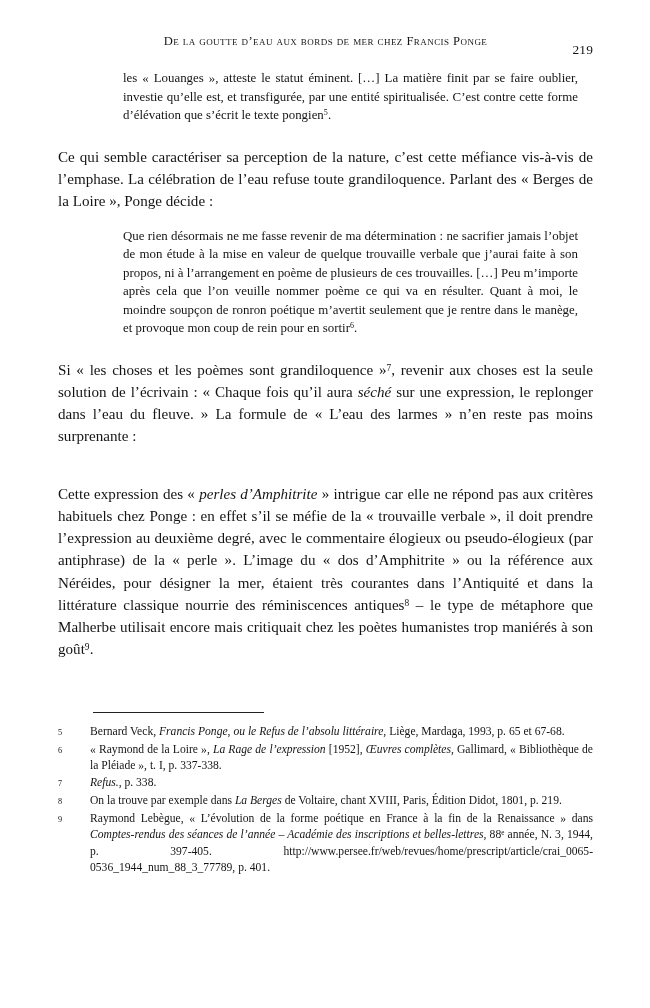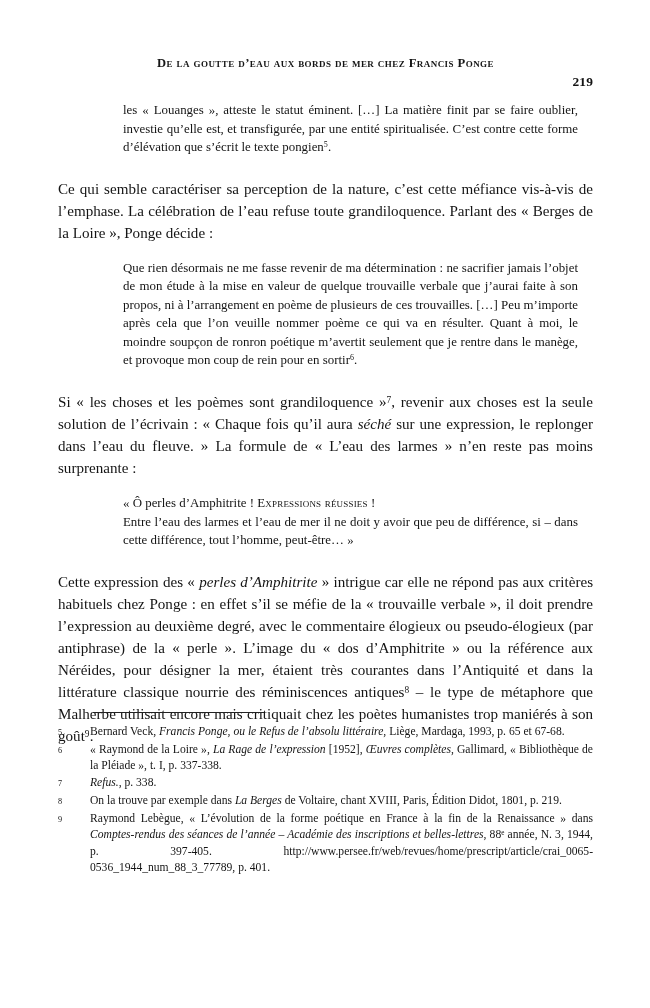--- a/index.html
+++ b/index.html
@@ -26,26 +26,25 @@
     position: absolute;
     left: 58px;
     top: 0;
     width: 535px;
   }
 
   
   .running-head {
     position: relative;
     height: 34px;
-    padding-top: 56px;
+    padding-top: 24px;
     display: flex;
-    align-items: flex-start;
+    align-items: center;
     justify-content: center;
     box-sizing: content-box;
-    font-weight: bold;
   }
   .rh-title {
     font-variant: small-caps;
     font-size: 12.6px;
     letter-spacing: 0.035em;
     white-space: nowrap;
     color: #151515;
   }
   .rh-folio {
     position: absolute;
@@ -152,24 +151,20 @@
     <div class="gap-md"></div>
 
     <p class="quote"><span>Que rien désormais ne me fasse revenir de ma détermination : ne sacrifier jamais l’objet de mon étude à la mise en valeur de quelque trouvaille verbale que j’aurai faite à son propos, ni à l’arrangement en poème de plusieurs de ces trouvailles. […] Peu m’importe après cela que l’on veuille nommer poème ce qui va en résulter. Quant à moi, le moindre soupçon de ronron poétique m’avertit seulement que je rentre dans le manège, et provoque mon coup de rein pour en sortir</span><sup class="fn">6</sup>.</p>
 
     <div class="gap-lg"></div>
 
     <p class="body-para"><span>Si « les choses et les poèmes sont grandiloquence »</span><sup class="fn">7</sup><span>, revenir aux choses est la seule solution de l’écrivain : « Chaque fois qu’il aura </span><span class="it">séché</span><span> sur une expression, le replonger dans l’eau du fleuve. » La formule de « L’eau des larmes » n’en reste pas moins surprenante :</span></p>
 
     <div class="gap-md"></div>
 
-    <div class="quote">
-      <div><span>« Ô perles d’Amphitrite ! </span><span class="sc">Expressions réussies</span><span> !</span></div>
-      <div>Entre l’eau des larmes et l’eau de mer il ne doit y avoir que peu de différence, si – dans cette différence, tout l’homme, peut-être… »</div>
-    </div>
 
     <div class="gap-lg"></div>
 
     <p class="body-para"><span>Cette expression des « </span><span class="it">perles d’Amphitrite</span><span> » intrigue car elle ne répond pas aux critères habituels chez Ponge : en effet s’il se méfie de la « trouvaille verbale », il doit prendre l’expression au deuxième degré, avec le commentaire élogieux ou pseudo-élogieux (par antiphrase) de la « perle ». L’image du « dos d’Amphitrite » ou la référence aux Néréides, pour désigner la mer, étaient très courantes dans l’Antiquité et dans la littérature classique nourrie des réminiscences antiques</span><sup class="fn">8</sup><span> – le type de métaphore que Malherbe utilisait encore mais critiquait chez les poètes humanistes trop maniérés à son goût</span><sup class="fn">9</sup><span>.</span></p>
 
   </div>
 
   <div class="footnotes">
 
     <hr class="fn-rule">

